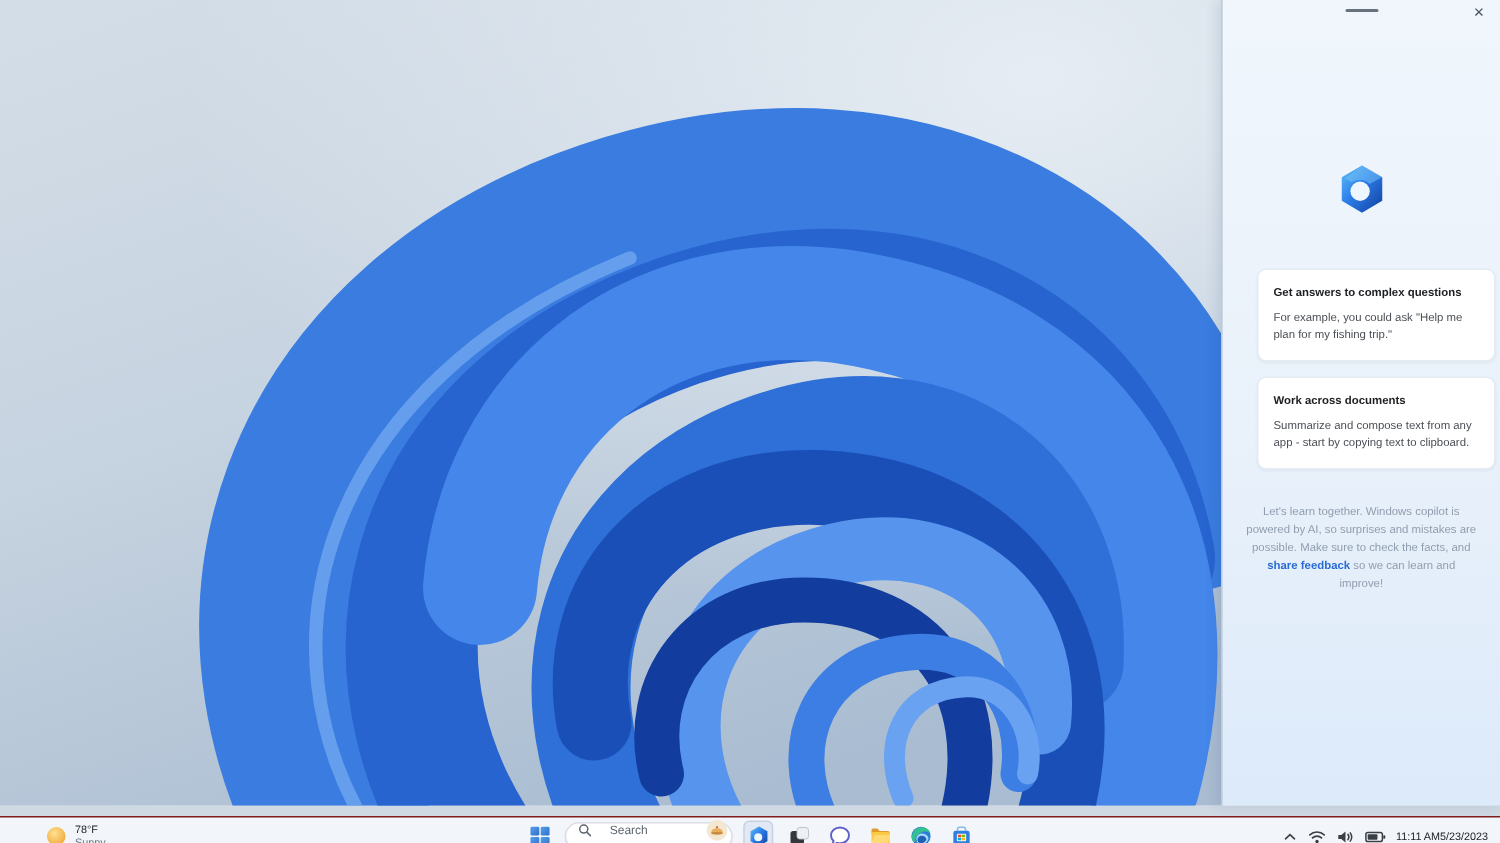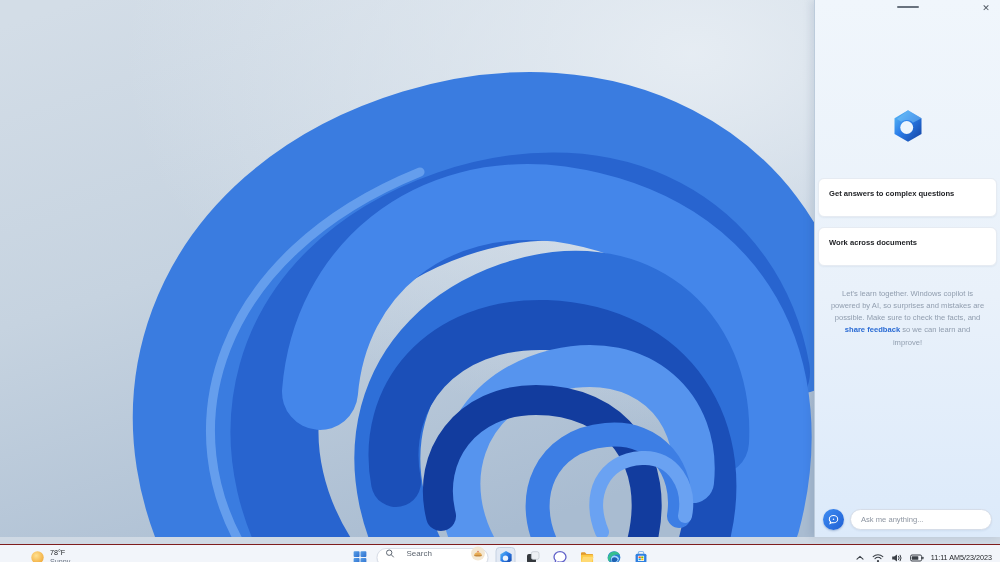--- a/index.html
+++ b/index.html
@@ -21,21 +21,21 @@
   .panel-top { position:relative; height:16px; }
   .drag-handle { position:absolute; left:50%; top:6px; transform:translateX(-50%);
     width:22px; height:2px; border-radius:2px; background:#68727e; cursor:pointer; }
   .close-btn { position:absolute; right:7px; top:1px; width:14px; height:14px;
     font-size:9px; line-height:14px; text-align:center; color:#4c555f;
     background:transparent; border:none; cursor:pointer; }
   .logo-wrap { margin-top:92px; text-align:center; }
   .logo-wrap svg { width:36px; height:36px; }
   .panel-title { margin-top:9px; text-align:center; font-size:15px; font-weight:700;
     color:#191c20; letter-spacing:.2px; }
-  .cards { margin-top:30px; padding:0 3px; display:flex; flex-direction:column; gap:10px; }
+  .cards { margin-top:30px; padding:0 3px; display:flex; flex-direction:column; gap:10px;margin-left:20px; }
   .card { background:#ffffff; border:1px solid #e6ebf2; border-radius:6px;
     padding:10px 10px 11px; box-shadow:0 1px 2px rgba(40,70,110,.06); cursor:pointer; }
   .card-title { font-size:7.6px; font-weight:700; color:#1c1e22; margin-bottom:7px; }
   .card-body { font-size:7.6px; color:#4a4f56; line-height:1.5; }
   .disclaimer { margin-top:22px; padding:0 15px; text-align:center;
     font-size:7.6px; line-height:1.6; color:#909dae; }
   .disclaimer a { color:#2a6bd4; font-weight:700; text-decoration:none; cursor:pointer; }
   .input-row { position:absolute; left:8px; right:8px; bottom:7px;
     display:flex; align-items:center; gap:6px; }
   .new-chat { width:21px; height:21px; border-radius:50%; border:none; cursor:pointer; flex:0 0 auto;
@@ -131,37 +131,30 @@
         <path d="M24 3 L42 13.5 V34.5 L24 45 L6 34.5 V13.5 Z" fill="url(#cpl1)"></path>
         <path d="M24 3 L42 13.5 L30.5 19.5 C 27.5 15.5 20 14.8 15 18.2 L9 14.5 Z" fill="#79c6f7" opacity="0.5"></path>
         <circle cx="22.3" cy="26" r="8.6" fill="#edf5fd"></circle>
       </svg>
     </div>
 
 
     <div class="cards">
       <div class="card">
         <div class="card-title">Get answers to complex questions</div>
+        <div class="card-body">For example, you could ask "Help me plan for my fishing trip."</div>
       </div>
       <div class="card">
         <div class="card-title">Work across documents</div>
+        <div class="card-body">Summarize and compose text from any app - start by copying text to clipboard.</div>
       </div>
     </div>
 
     <p class="disclaimer"><span>Let's learn together. Windows copilot is powered by AI, so surprises and mistakes are possible. Make sure to check the facts, and </span><a>share feedback</a><span> so we can learn and improve!</span></p>
 
-    <div class="input-row">
-      <button class="new-chat">
-        <svg viewBox="0 0 12 12">
-          <path d="M6 1.6 c2.6 0 4.6 1.8 4.6 4 s-2 4-4.6 4 c-.5 0-1-.1-1.5-.2 L2.2 10.4 l.6-2 C1.9 7.7 1.4 6.7 1.4 5.6 c0-2.2 2-4 4.6-4z" fill="none" stroke="#ffffff" stroke-width="1.1"></path>
-          <circle cx="6" cy="5.7" r="0.8" fill="#ffffff"></circle>
-        </svg>
-      </button>
-      <input class="ask-input" type="text" placeholder="Ask me anything..." style="">
-    </div>
   </aside>
 
   <div class="taskbar">
 
     <button class="weather">
       <svg viewBox="0 0 16 16">
         <defs>
             <radialGradient id="sg" cx="0.4" cy="0.35" r="0.8">
           <stop offset="0" stop-color="#ffe191"></stop>
               <stop offset="1" stop-color="#efa22e"></stop>

